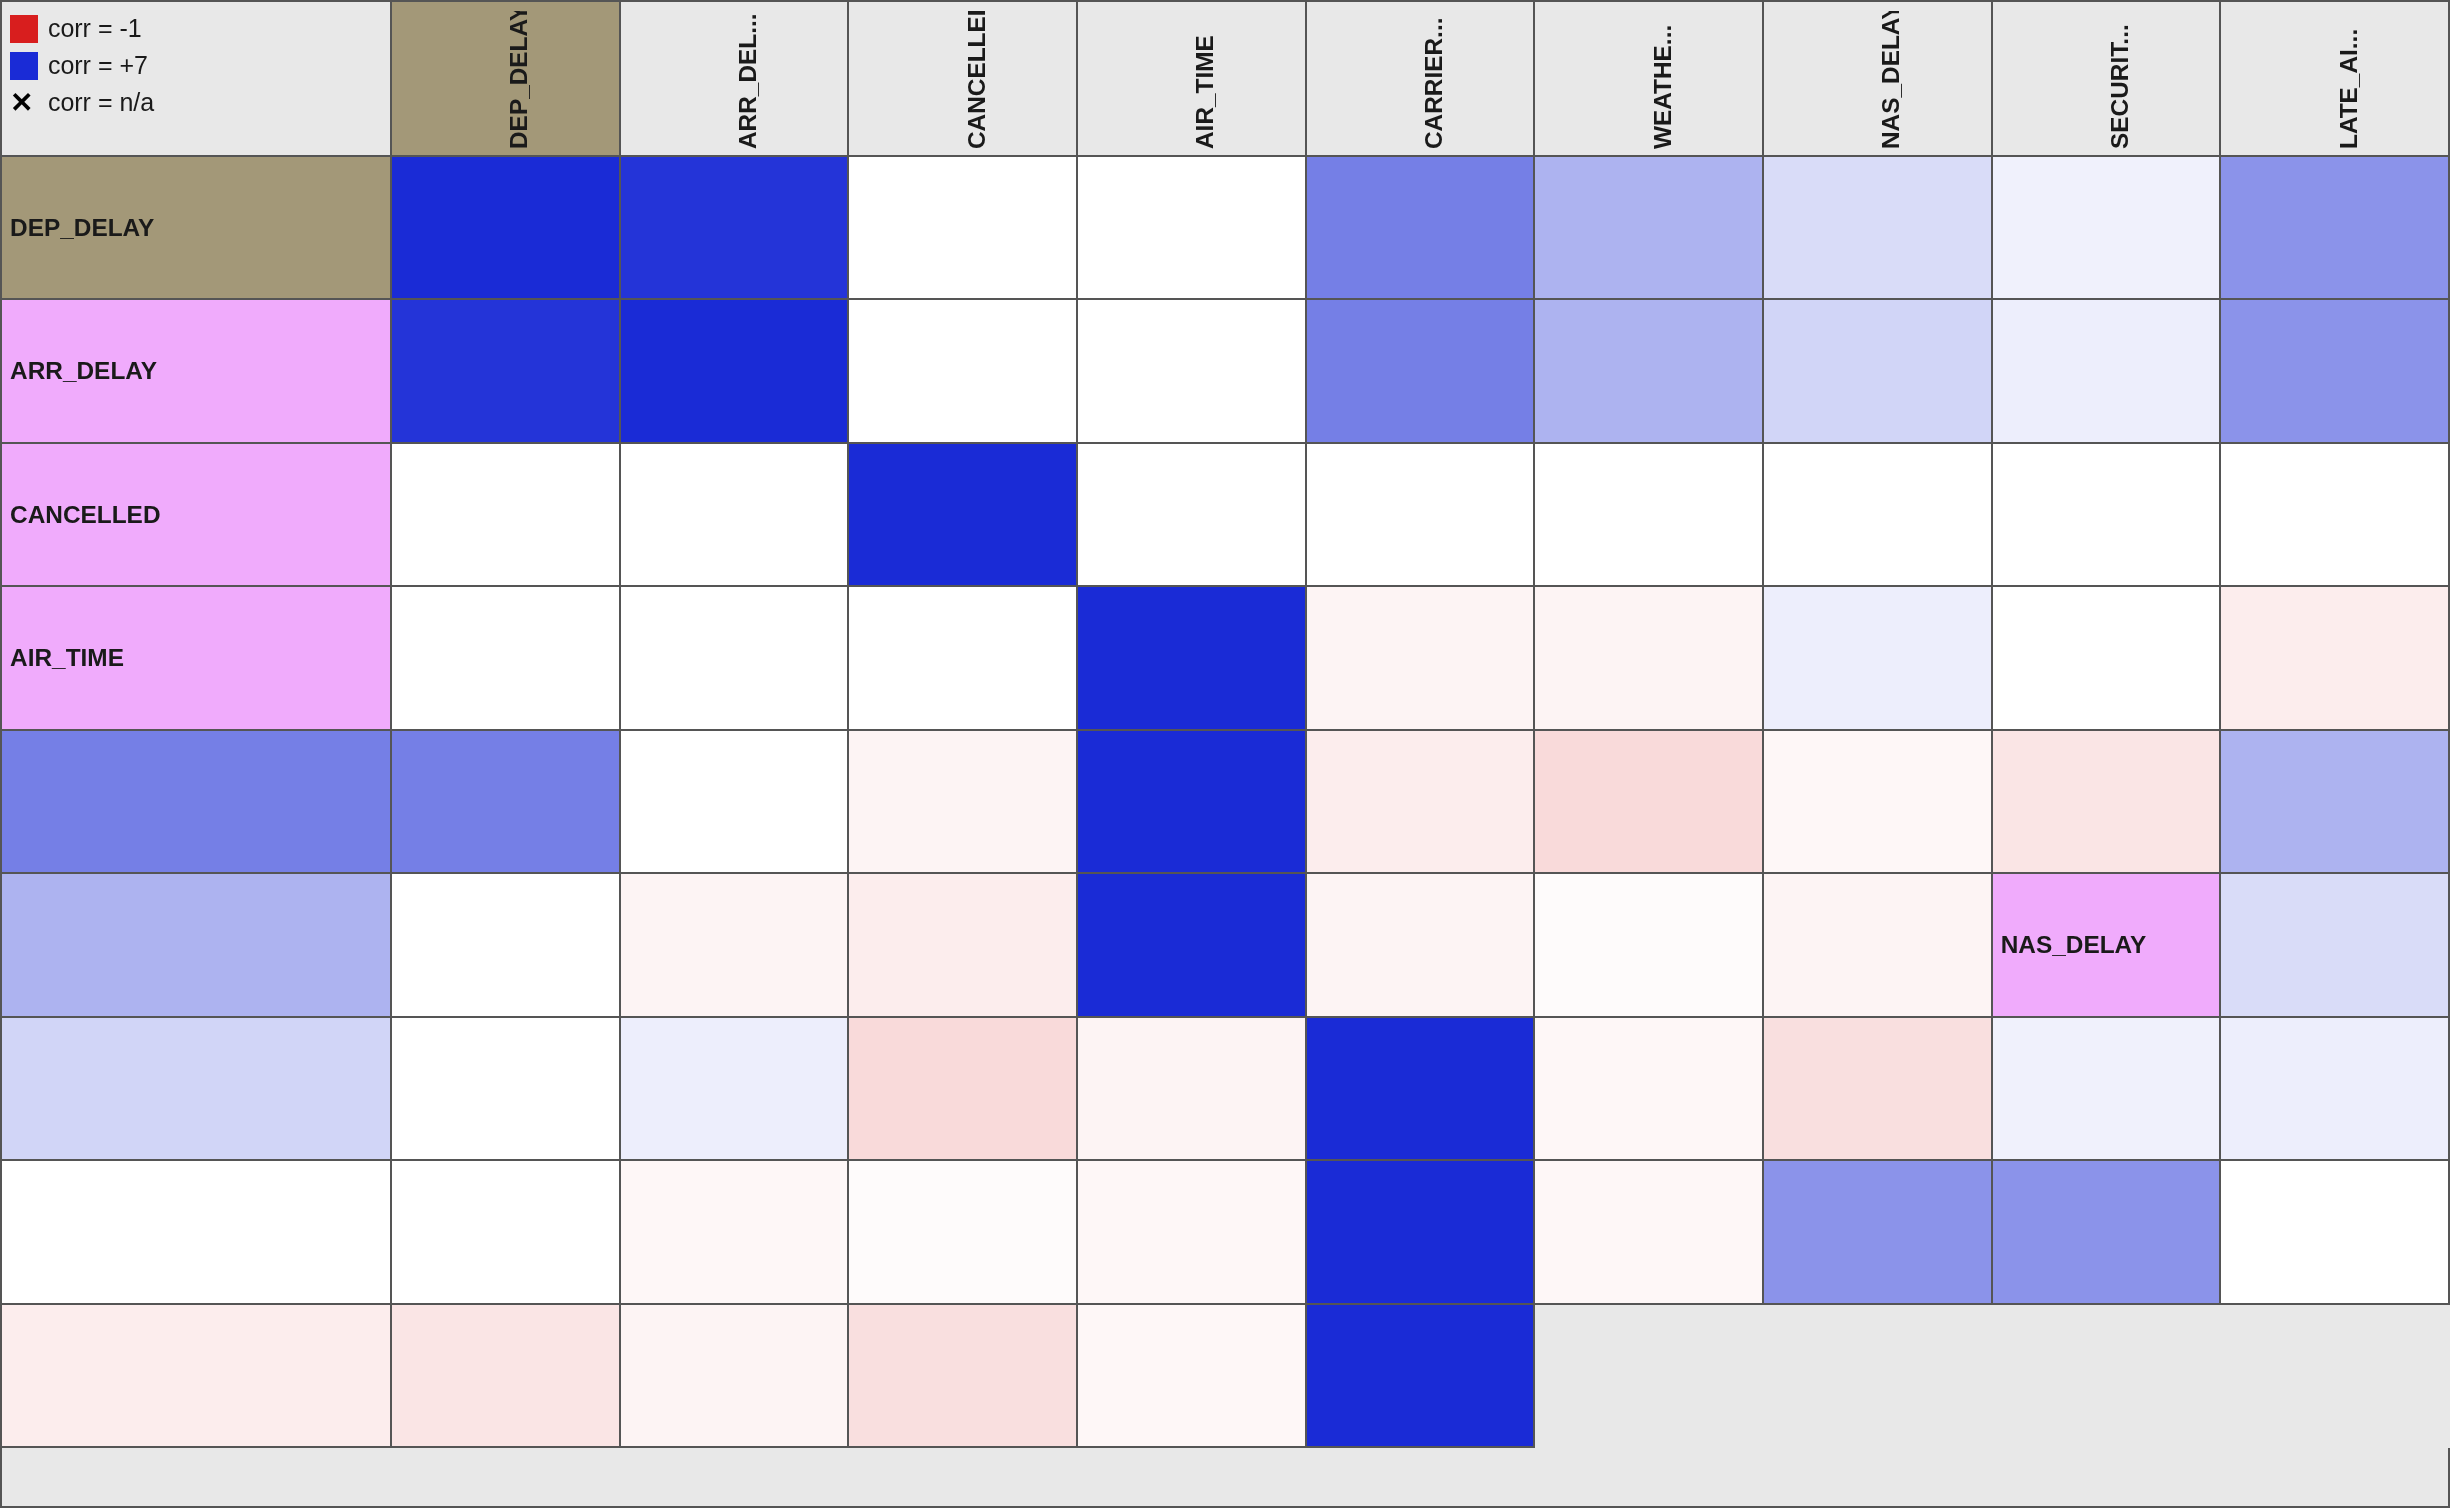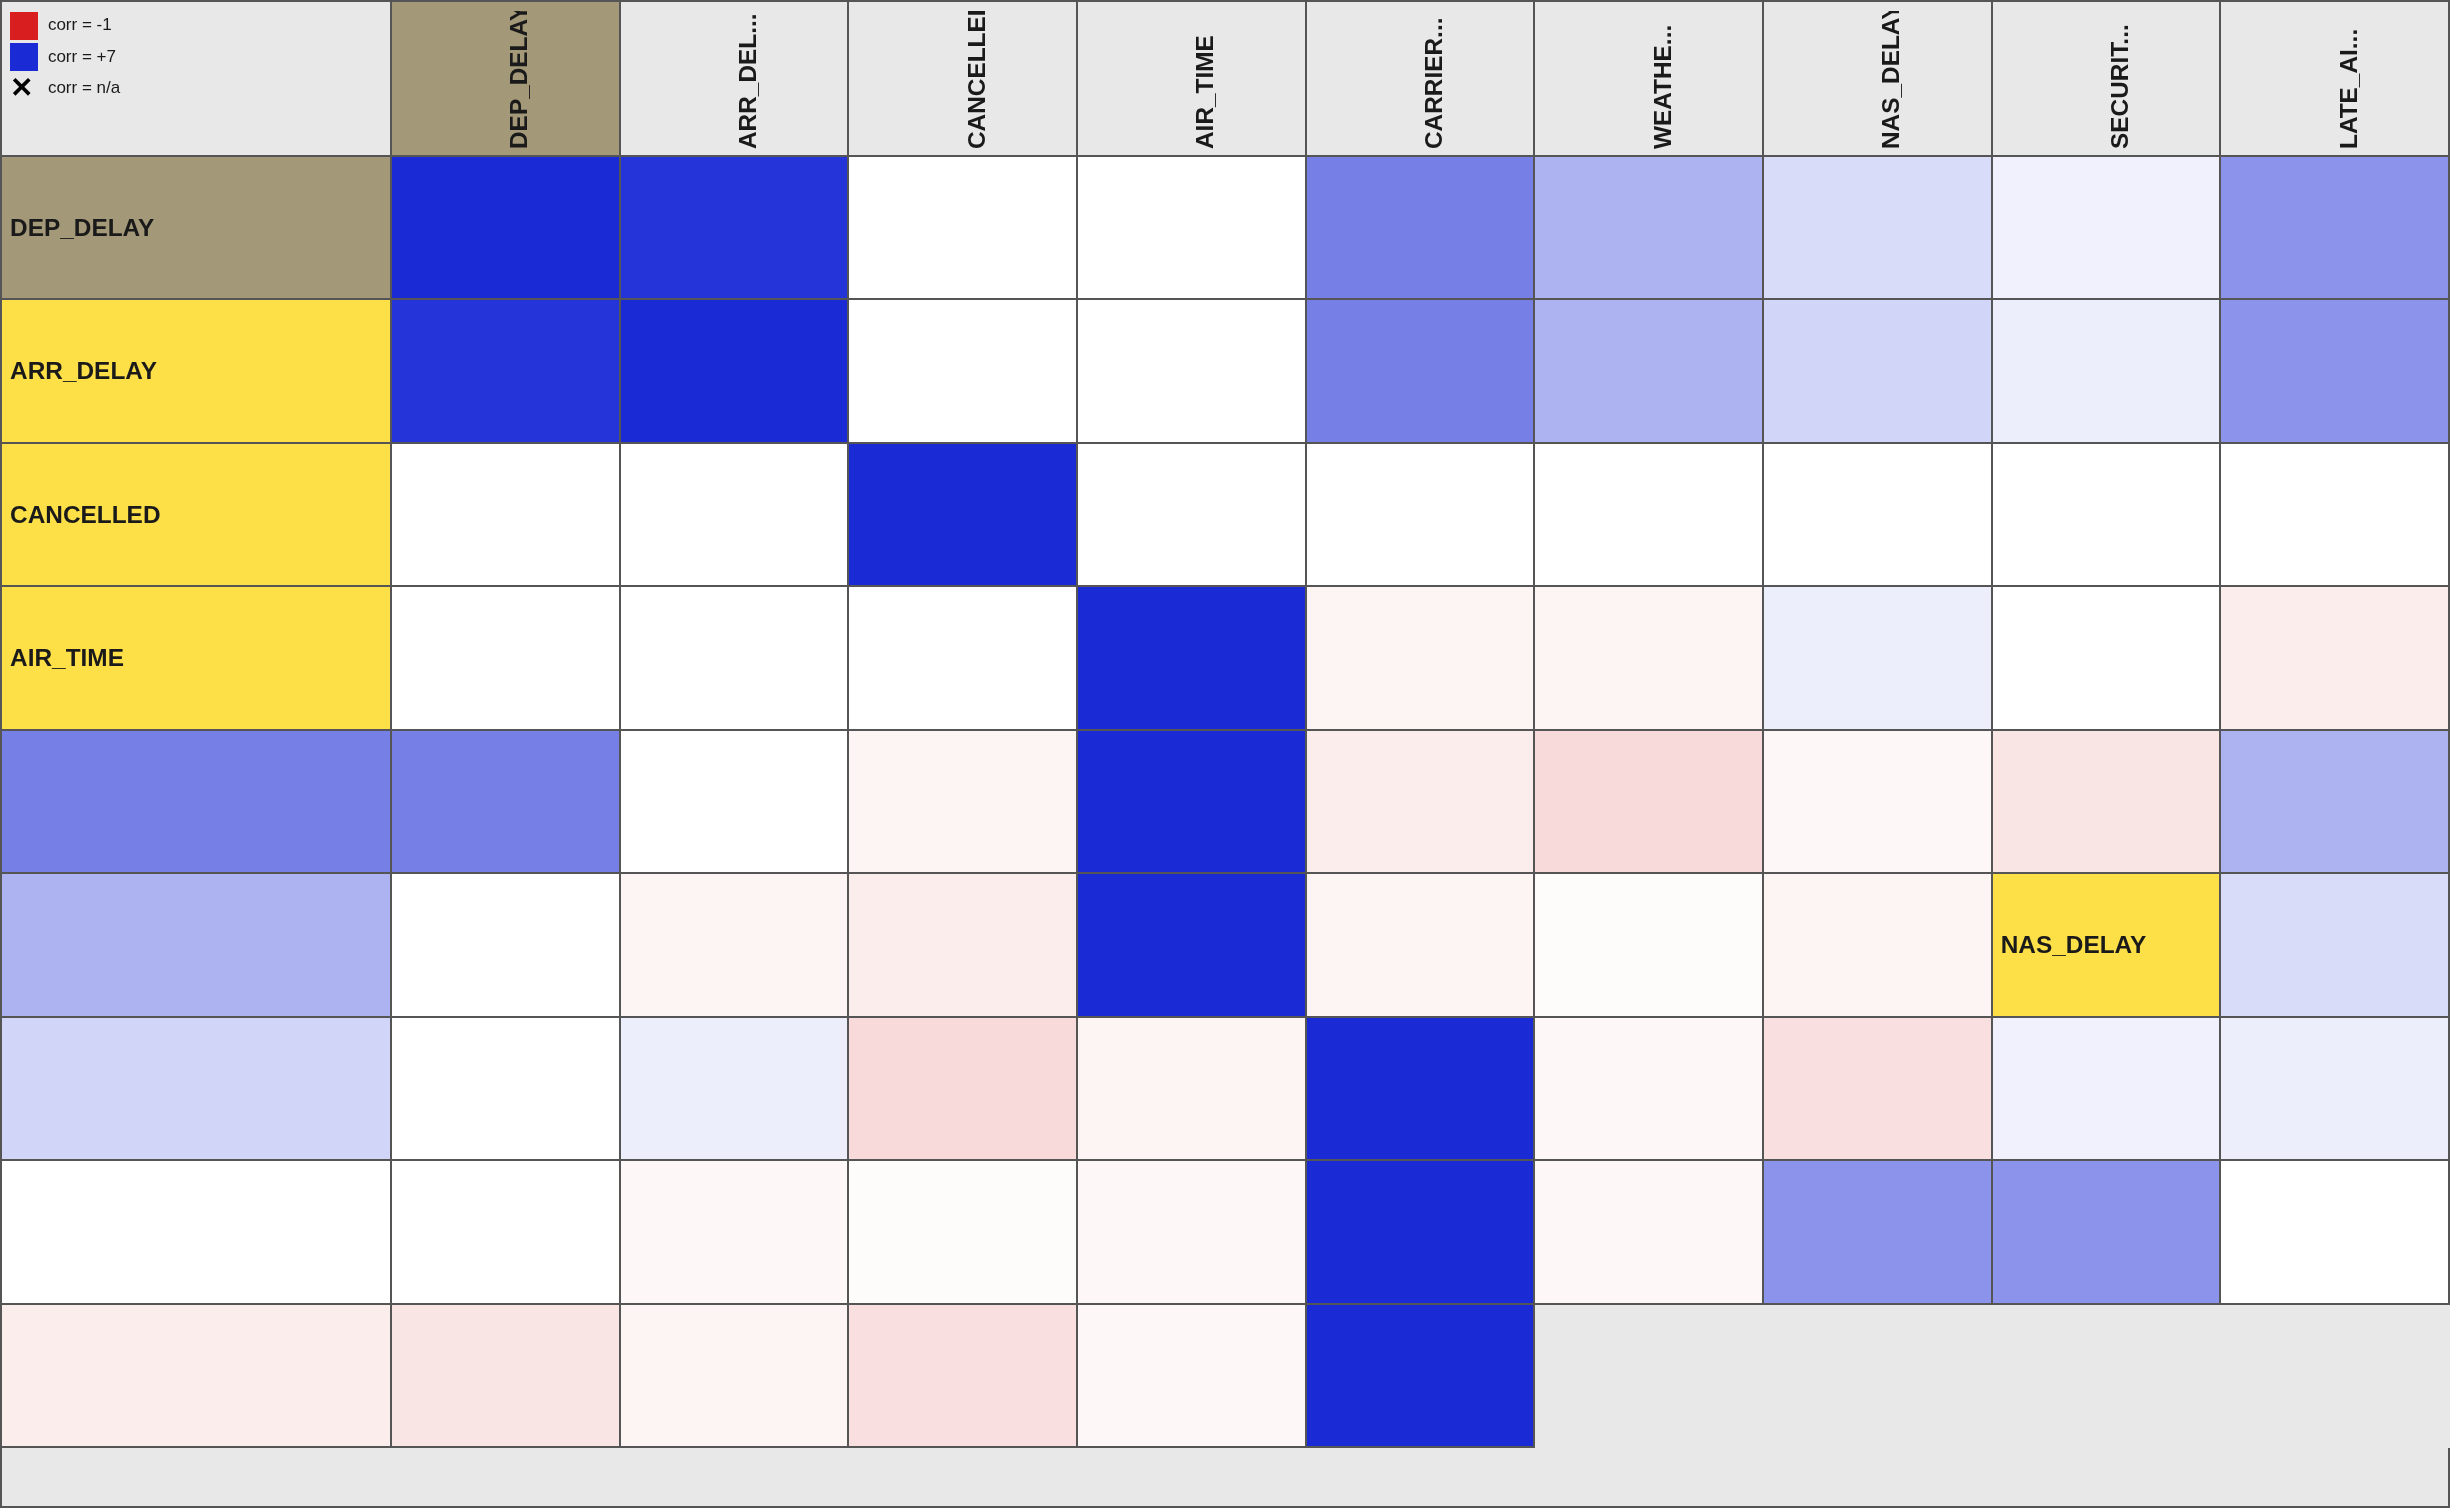--- a/index.html
+++ b/index.html
@@ -23,21 +23,21 @@
   }
   .matrix > div {
     border-right: 2.4px solid #555;
     border-bottom: 2.4px solid #555;
     box-sizing: border-box;
     overflow: hidden;
   }
   .legend {
     background: #e8e8e8;
     padding: 9.8px 8.1px 0 8.1px;
-    font-size: 17px;
+    font-size: 25px;
     line-height: 1.35;
   }
   .legend-row {
     display: flex;
     align-items: center;
     gap: 9.8px;
     margin-bottom: 3.3px;
   }
   .swatch {
     width: 28px;
@@ -65,21 +65,21 @@
     transform-origin: left bottom;
     transform: rotate(-90deg) translateY(100%);
     white-space: nowrap;
     font-size: 24.4px;
     font-weight: bold;
     max-width: 138px;
     overflow: hidden;
     text-overflow: clip;
   }
   .row-head {
-    background: #fde047;
+    background: #f0abfc;
     display: flex;
     align-items: center;
     padding-left: 8.1px;
     font-size: 24.4px;
     font-weight: bold;
     white-space: nowrap;
   }
   .row-head.selected { background: #a39878; }
   .cell {
     background: #fff;

